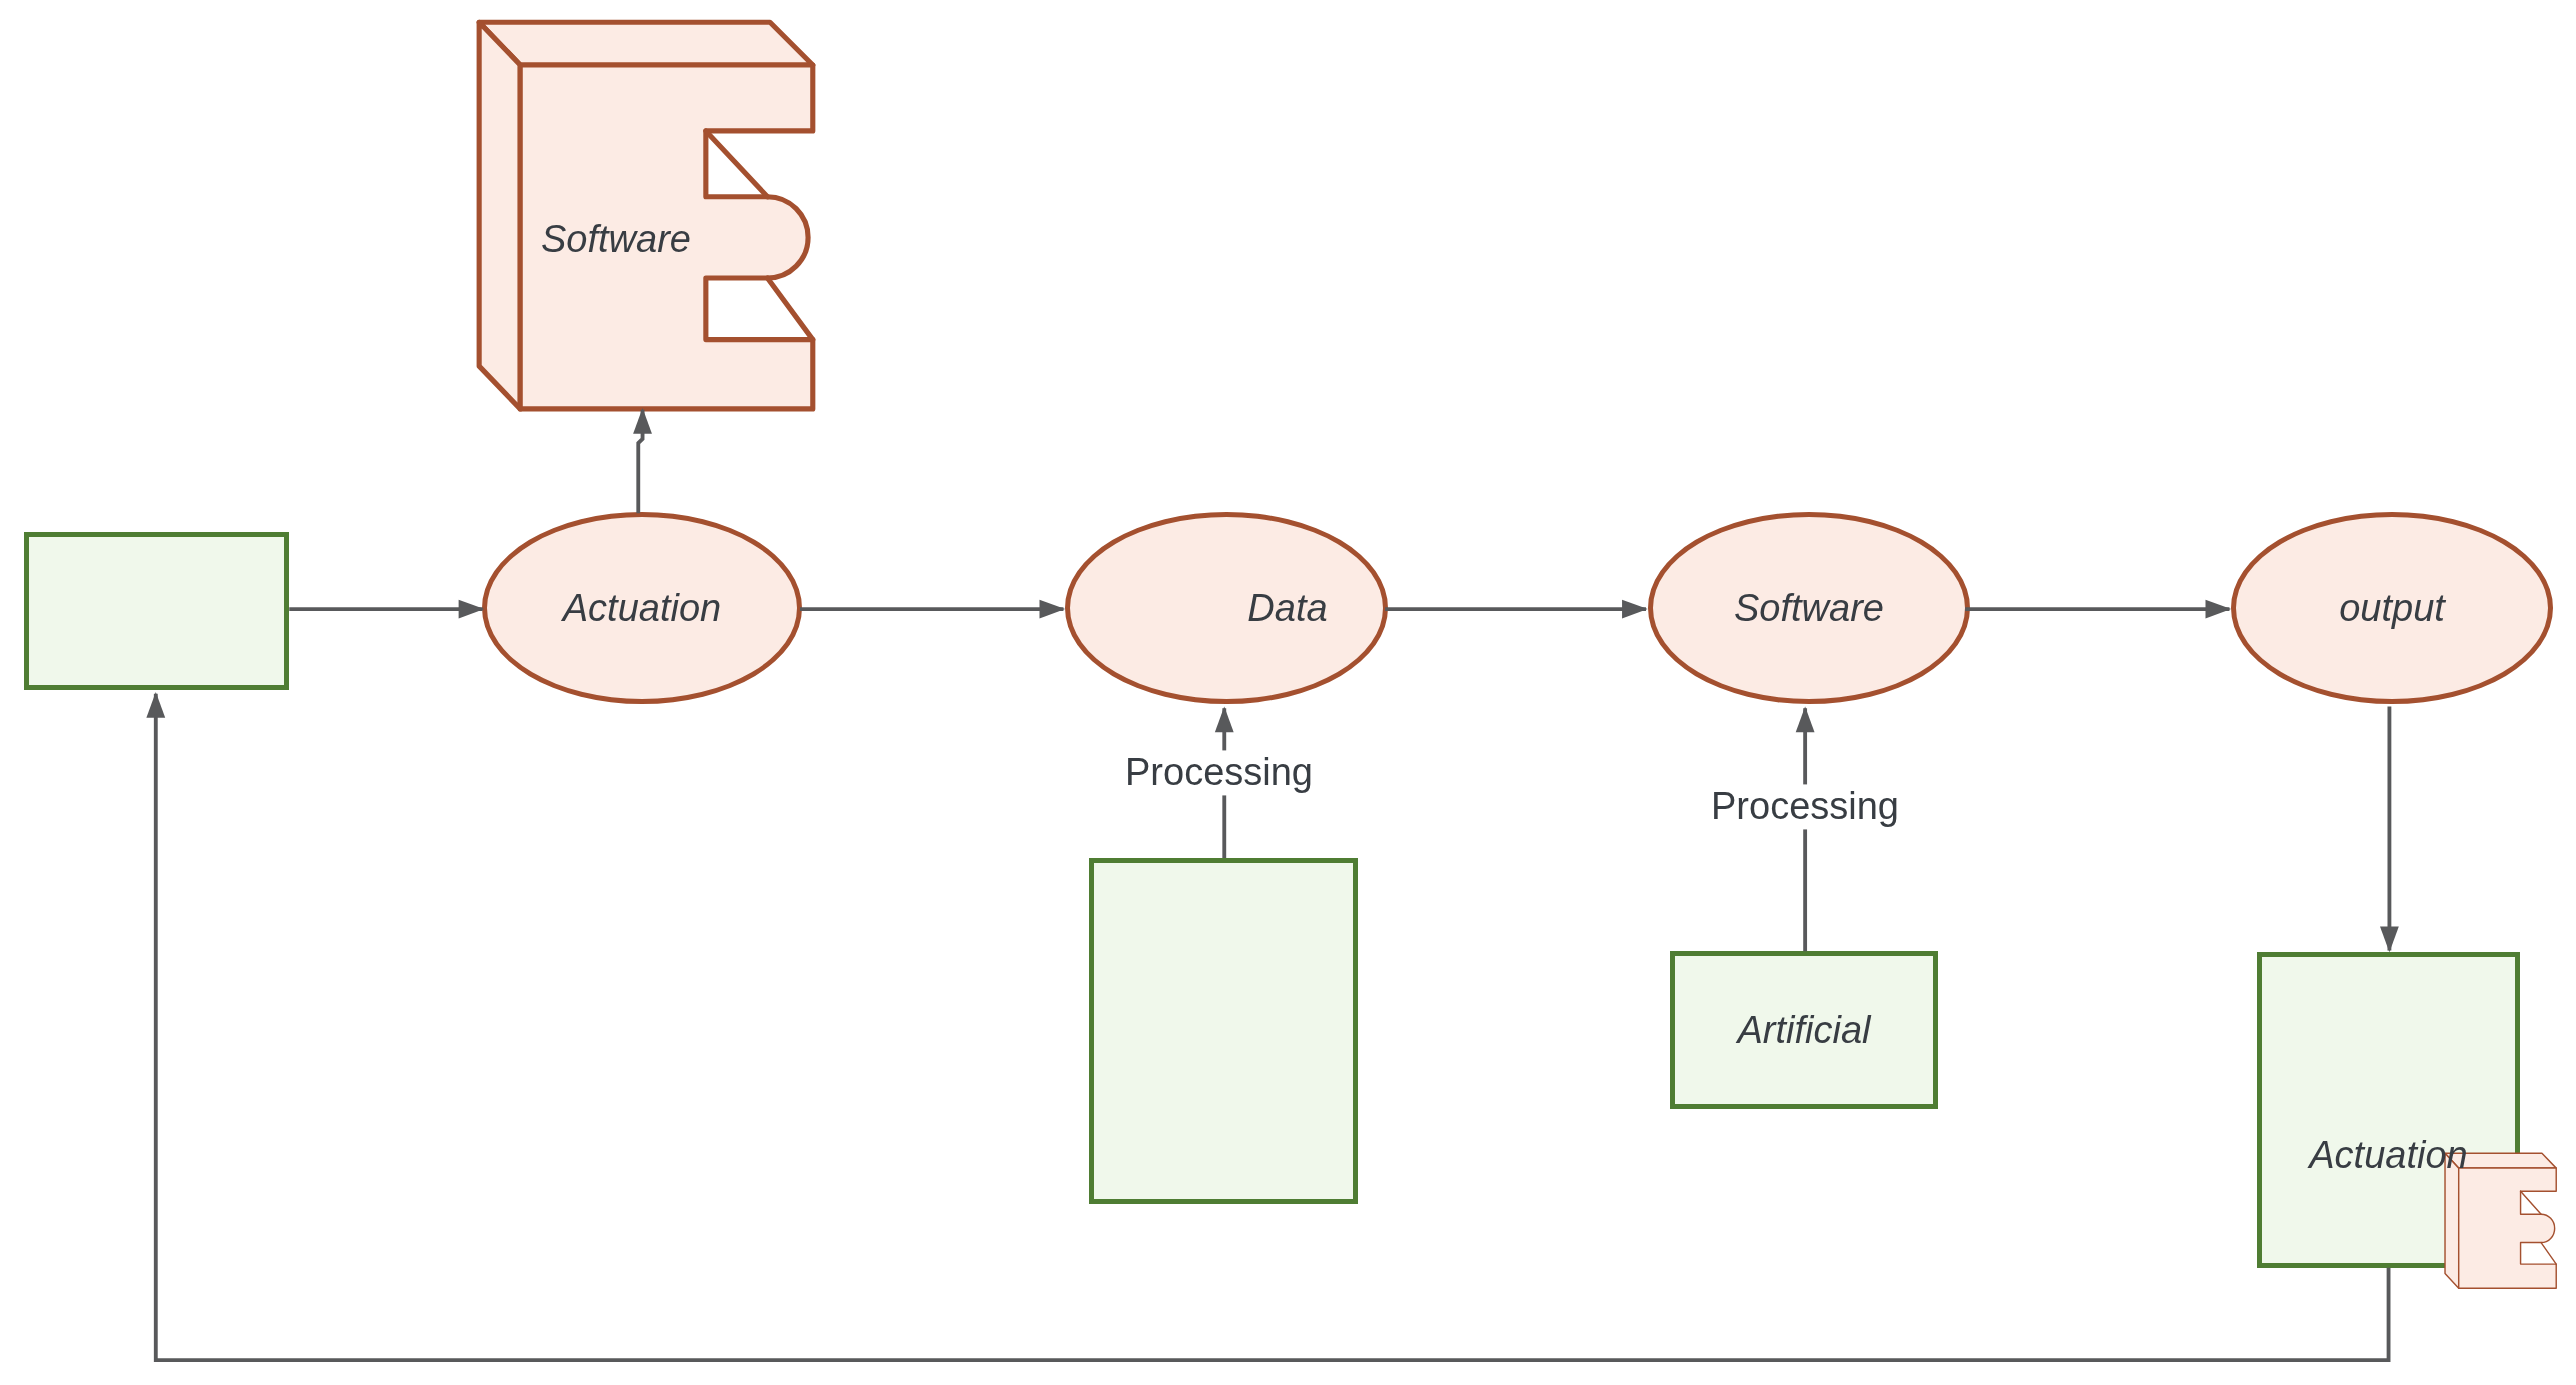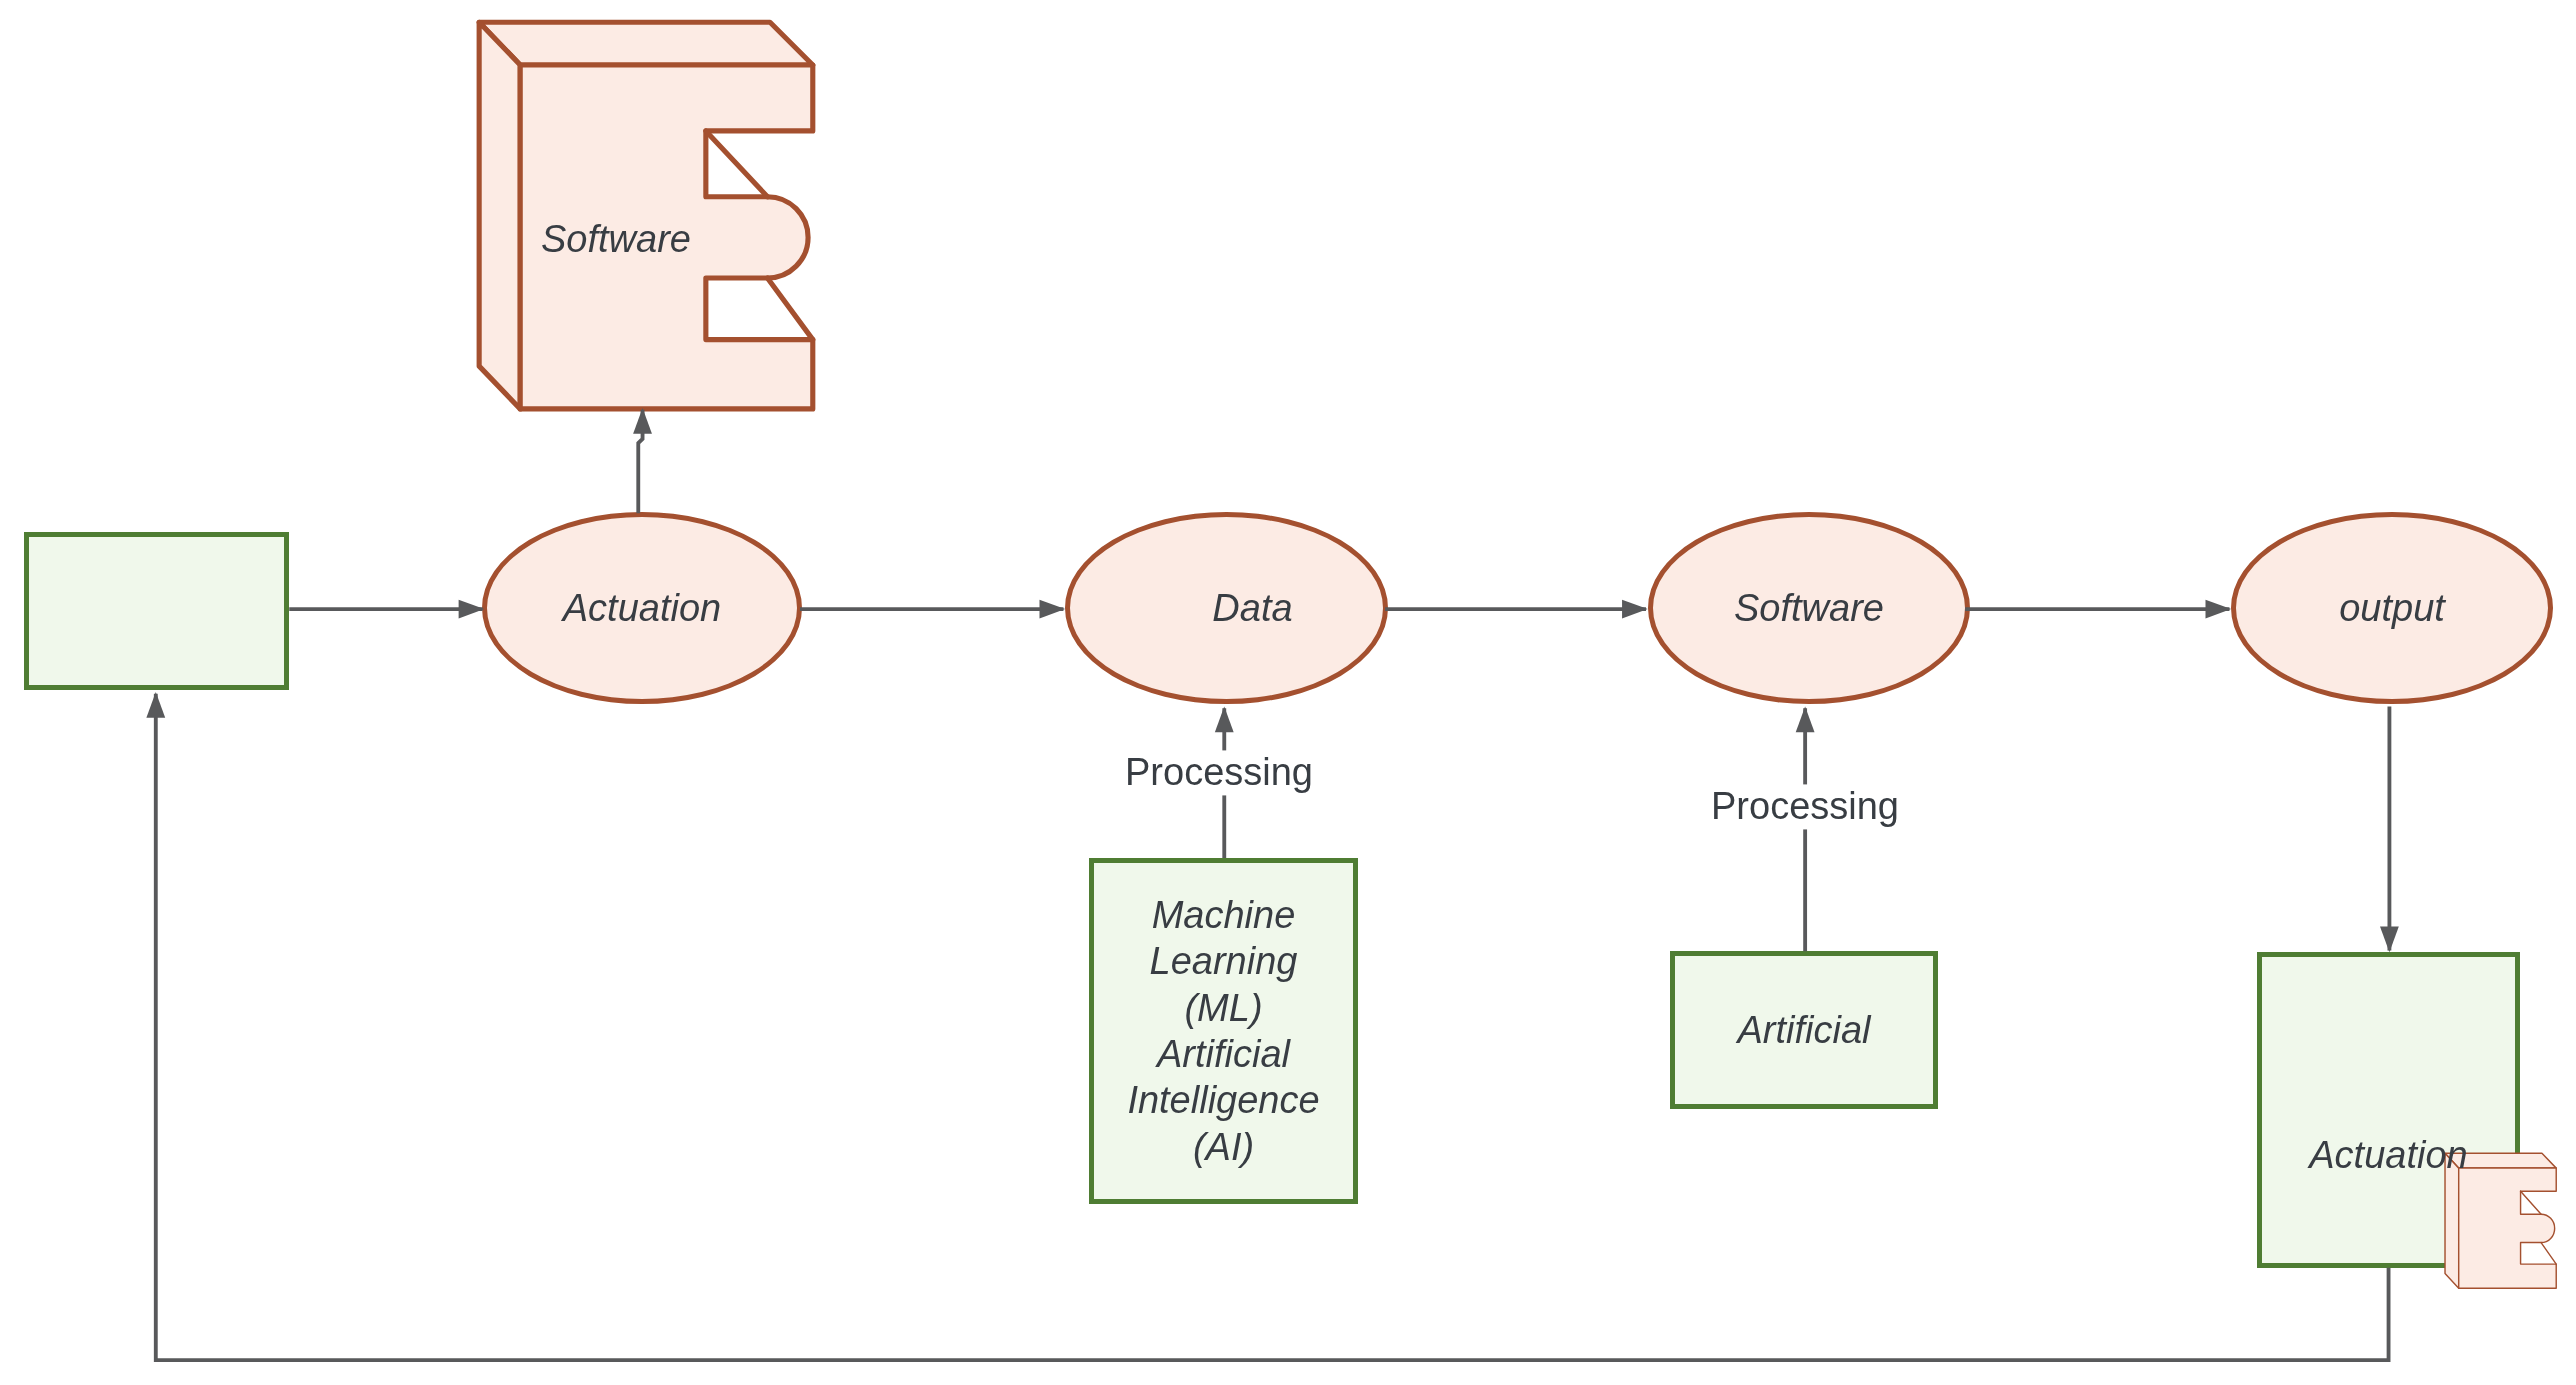--- a/index.html
+++ b/index.html
@@ -131,32 +131,26 @@
 
     <polyline class="edge" points="2792,1482 2792,1590 182,1590 182,811" marker-end="url(#arrow)"></polyline>
   </svg>
 
   <div class="layer labels-layer">
 
     <div class="nlabel" style="left:479px;top:214px;width:274px;height:51px;">Software</div>
 
     <div class="nlabel" style="left:482px;top:512px;width:320px;height:192px;">Actuation</div>
 
-    <div class="nlabel" style="left:1091px;top:512px;width:323px;height:192px;">Data</div>
+    <div class="nlabel" style="left:1126px;top:512px;width:323px;height:192px;">Data</div>
 
     <div class="nlabel" style="left:1648px;top:512px;width:322px;height:192px;">Software</div>
 
     <div class="nlabel" style="left:2231px;top:512px;width:322px;height:192px;">output</div>
 
-    <div class="nlabel" style="left:1089px;top:858px;width:269px;height:346px;">Machine
-Learning
-(ML)
-Artificial
-Intelligence
-(AI)</div>
 
     <div class="nlabel" style="left:1670px;top:951px;width:268px;height:158px;">Artificial</div>
 
     <div class="nlabel" style="left:2257px;top:952px;width:263px;height:316px;margin-top:45px;">Actuation</div>
 
     <div class="edge-label" style="left:1219px;top:773px;">Processing</div>
 
     <div class="edge-label" style="left:1805px;top:807px;">Processing</div>
   </div>
 

